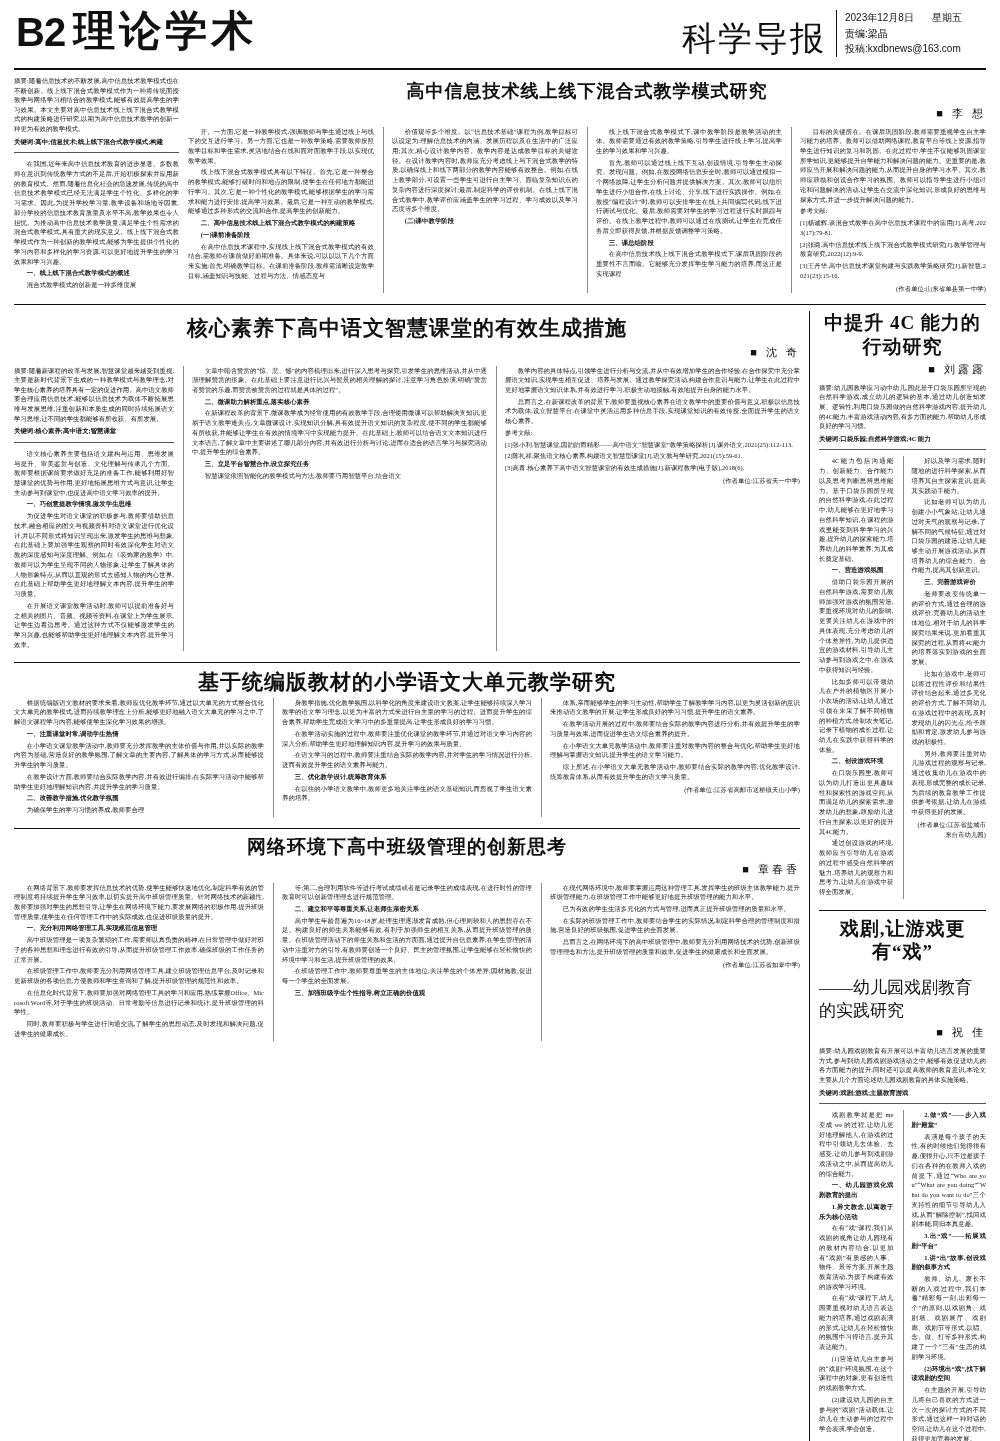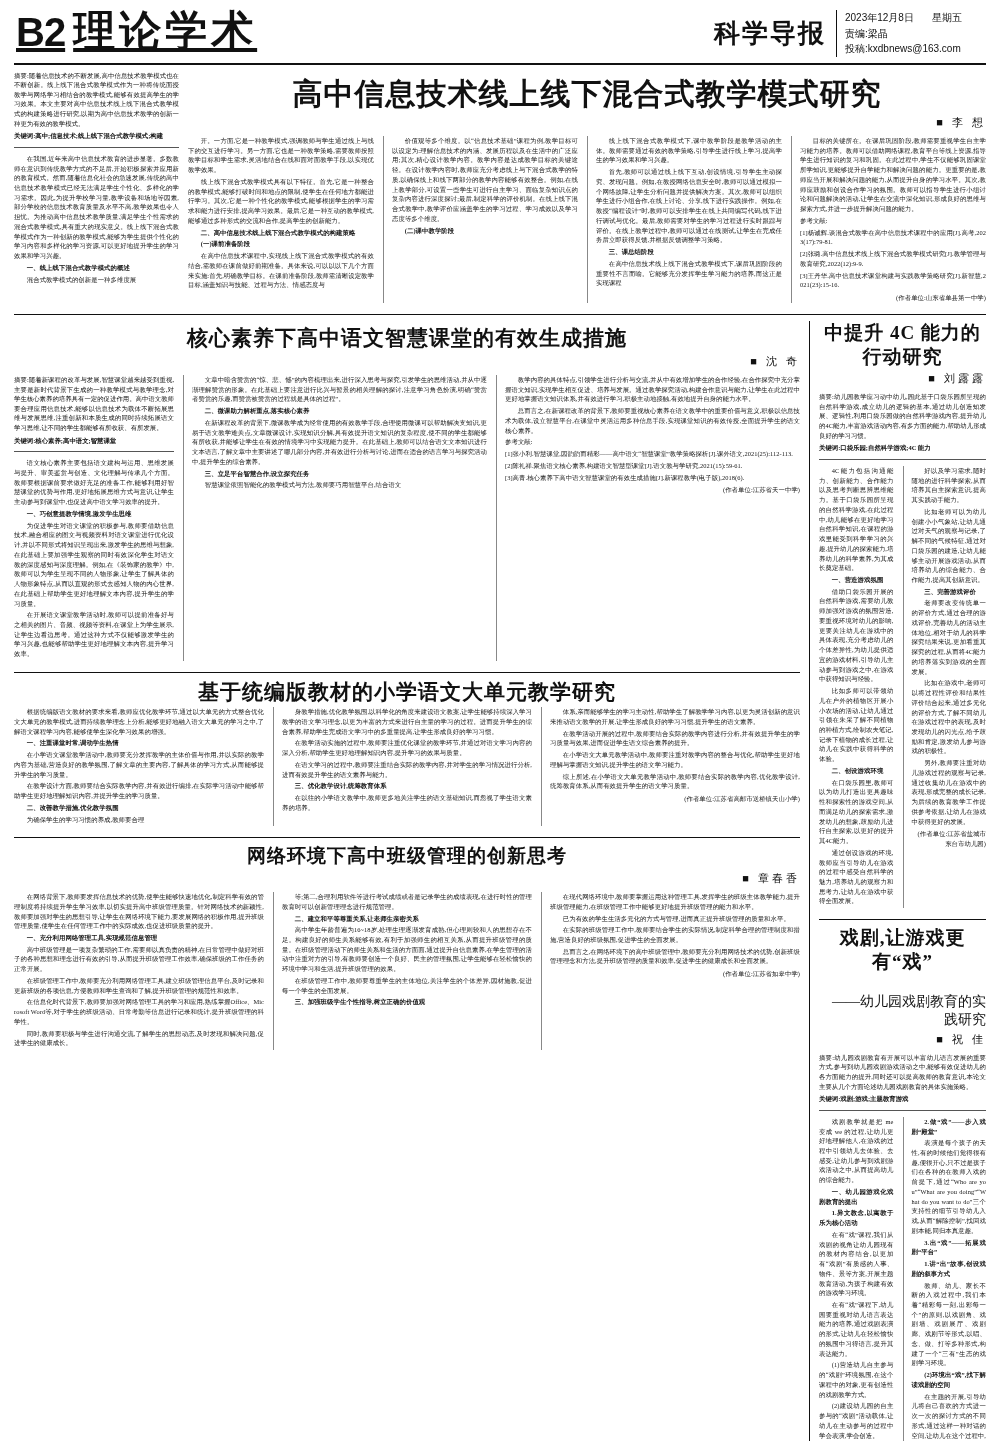--- a/index.html
+++ b/index.html
@@ -13,21 +13,21 @@
   }
   .page { width: 1000px; padding: 10px 14px 6px 14px; }
 
   
   .masthead {
     display: flex;
     align-items: flex-start;
     border-bottom: 2.5px solid #111;
     padding-bottom: 6px;
   }
-  .mh-left { display: flex; align-items: flex-start; text-decoration: underline; }
+  .mh-left { display: flex; align-items: flex-start; }
   .page-no {
     font-family: "Liberation Sans", sans-serif;
     font-size: 40px;
     font-weight: 700;
     line-height: 1;
     padding: 2px 6px 0 2px;
     letter-spacing: -1px;
   }
   .section-title {
     font-family: "Liberation Serif", serif;
@@ -43,41 +43,41 @@
     font-size: 10px;
     line-height: 1.55;
     border-left: 1px solid #111;
     padding-left: 8px;
     margin-left: 10px;
     min-width: 150px;
   }
   .mh-meta .row1 { display: flex; gap: 18px; }
   .paper-name {
     font-family: "Liberation Serif", serif;
-    font-size: 26px;
-    font-weight: 700;
+    font-size: 34px;
+    font-weight: 400;
     letter-spacing: 2px;
     padding-top: 6px;
   }
   .rule-thin { border-top: 0.7px solid #555; margin: 6px 0; }
 
   .art-title {
     text-align: center;
     font-family: "Liberation Serif", serif;
     font-weight: 700;
     line-height: 1.25;
     margin: 4px 0 2px 0;
   }
-  .t-xl { font-size: 30px; letter-spacing: 1px; }
+  .t-xl { font-size: 18px; letter-spacing: 1px; }
   .t-lg { font-size: 21px; letter-spacing: 1px; }
   .t-md { font-size: 19px; letter-spacing: 1px; }
   .subtitle {
-    text-align: right;
-    font-size: 14px;
-    margin-top: 19px;
+    text-align: left;
+    font-size: 17px;
+    margin-top: 12px;
   }
   .byline {
     text-align: right;
     font-size: 11px;
     font-family: "Liberation Sans", sans-serif;
     margin: 3px 0 6px 0;
     letter-spacing: 3px;
   }
 
   .cols { display: flex; gap: 9px; }

